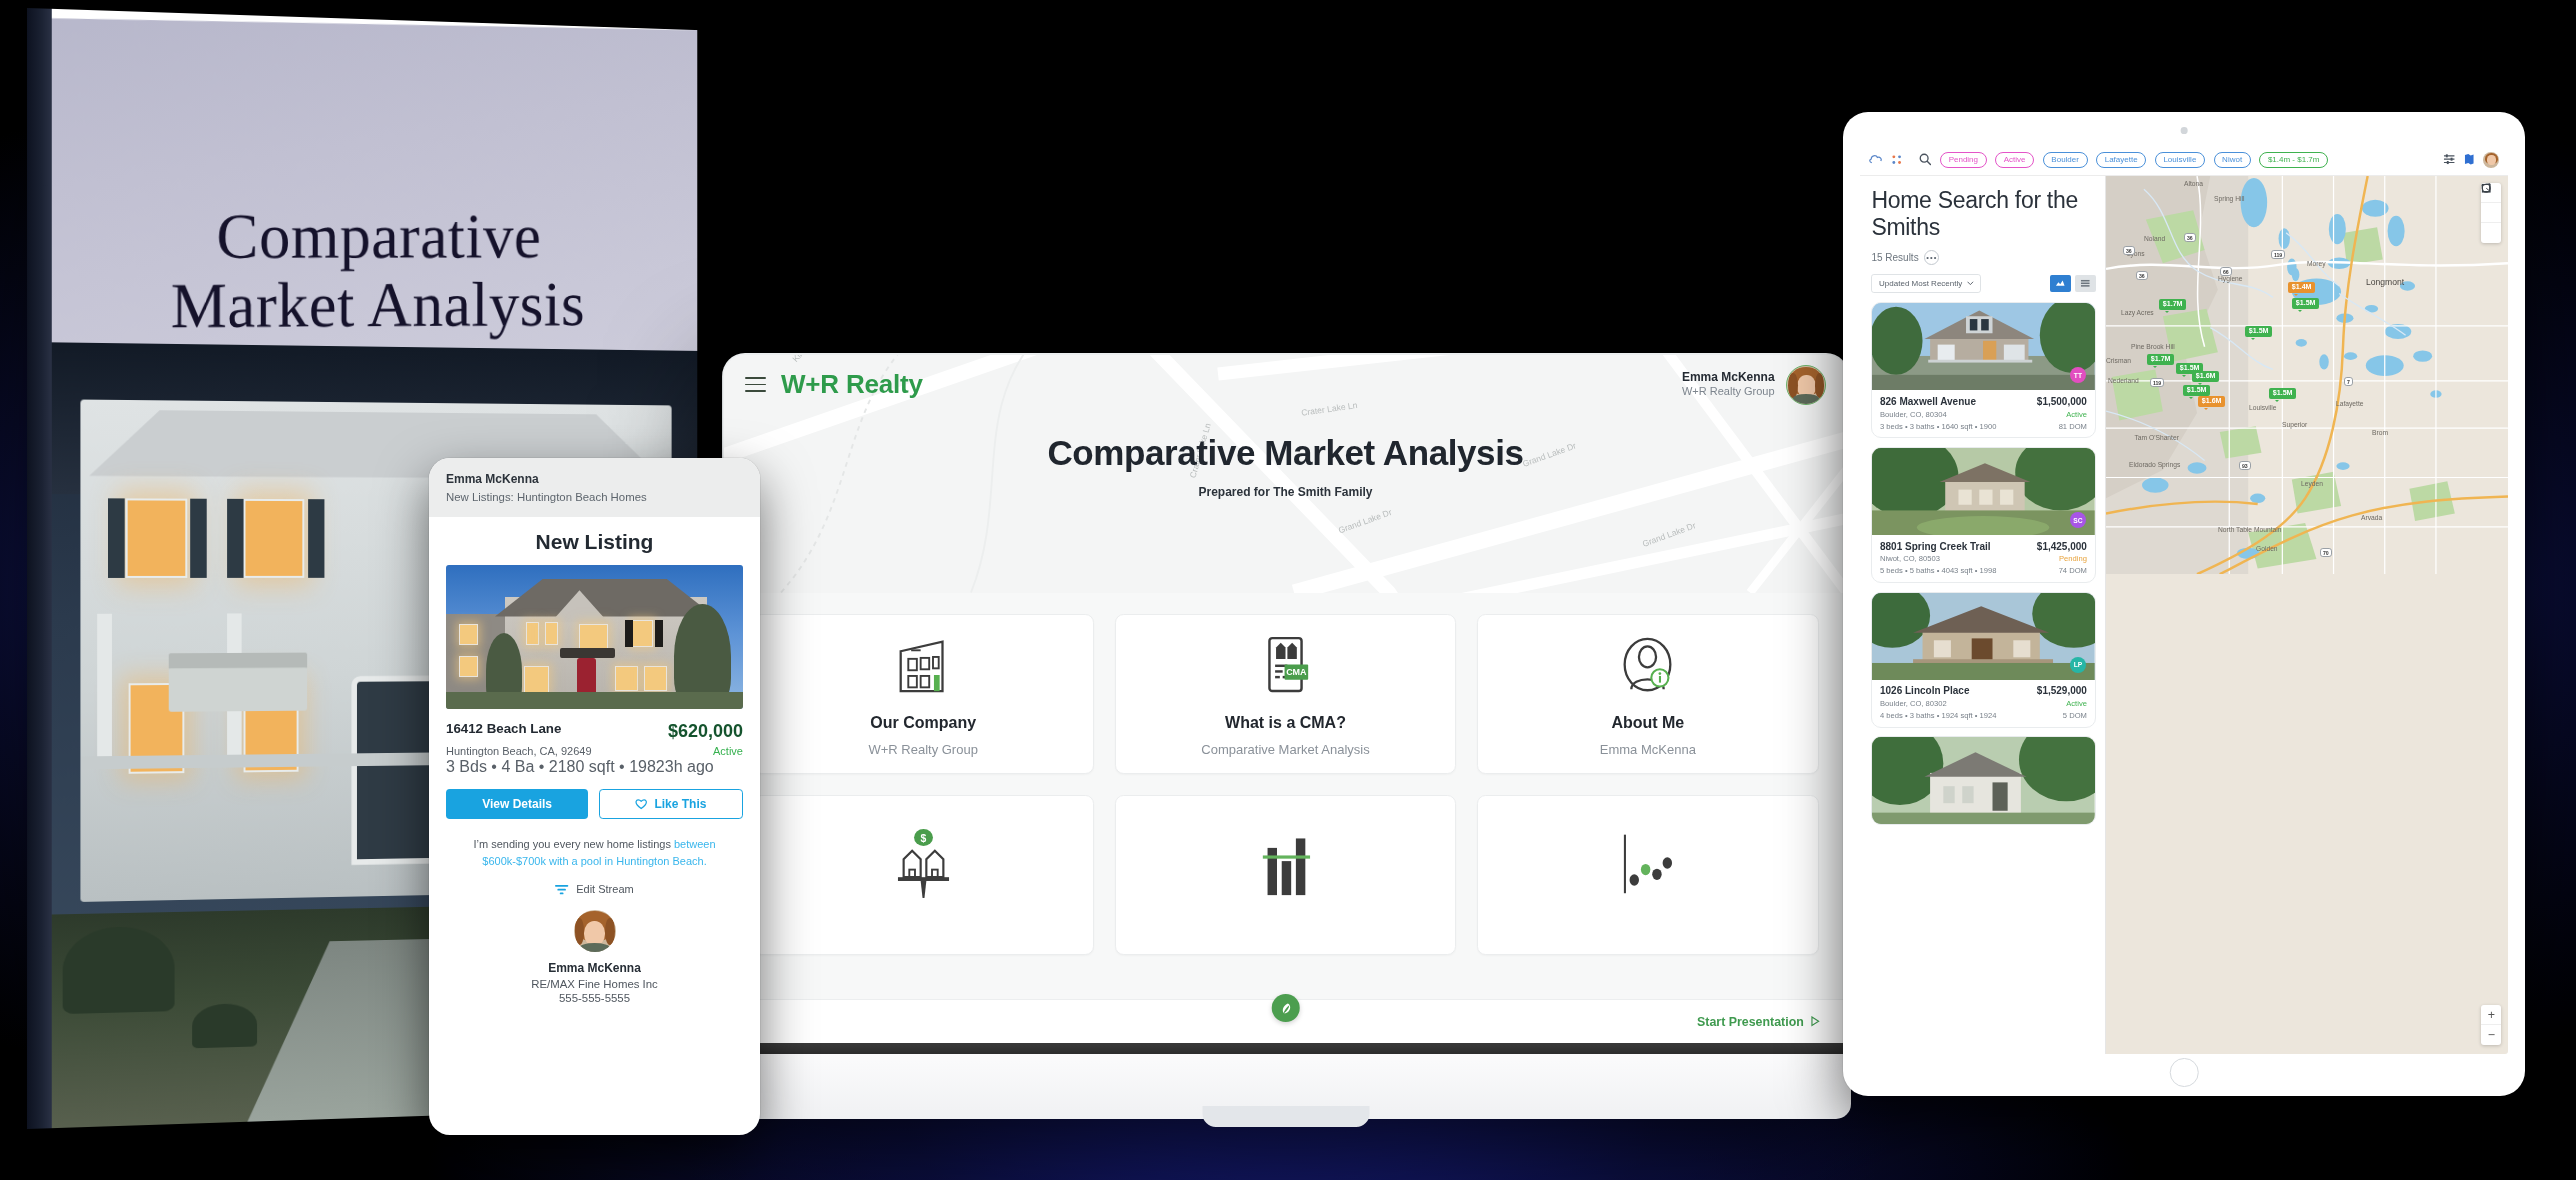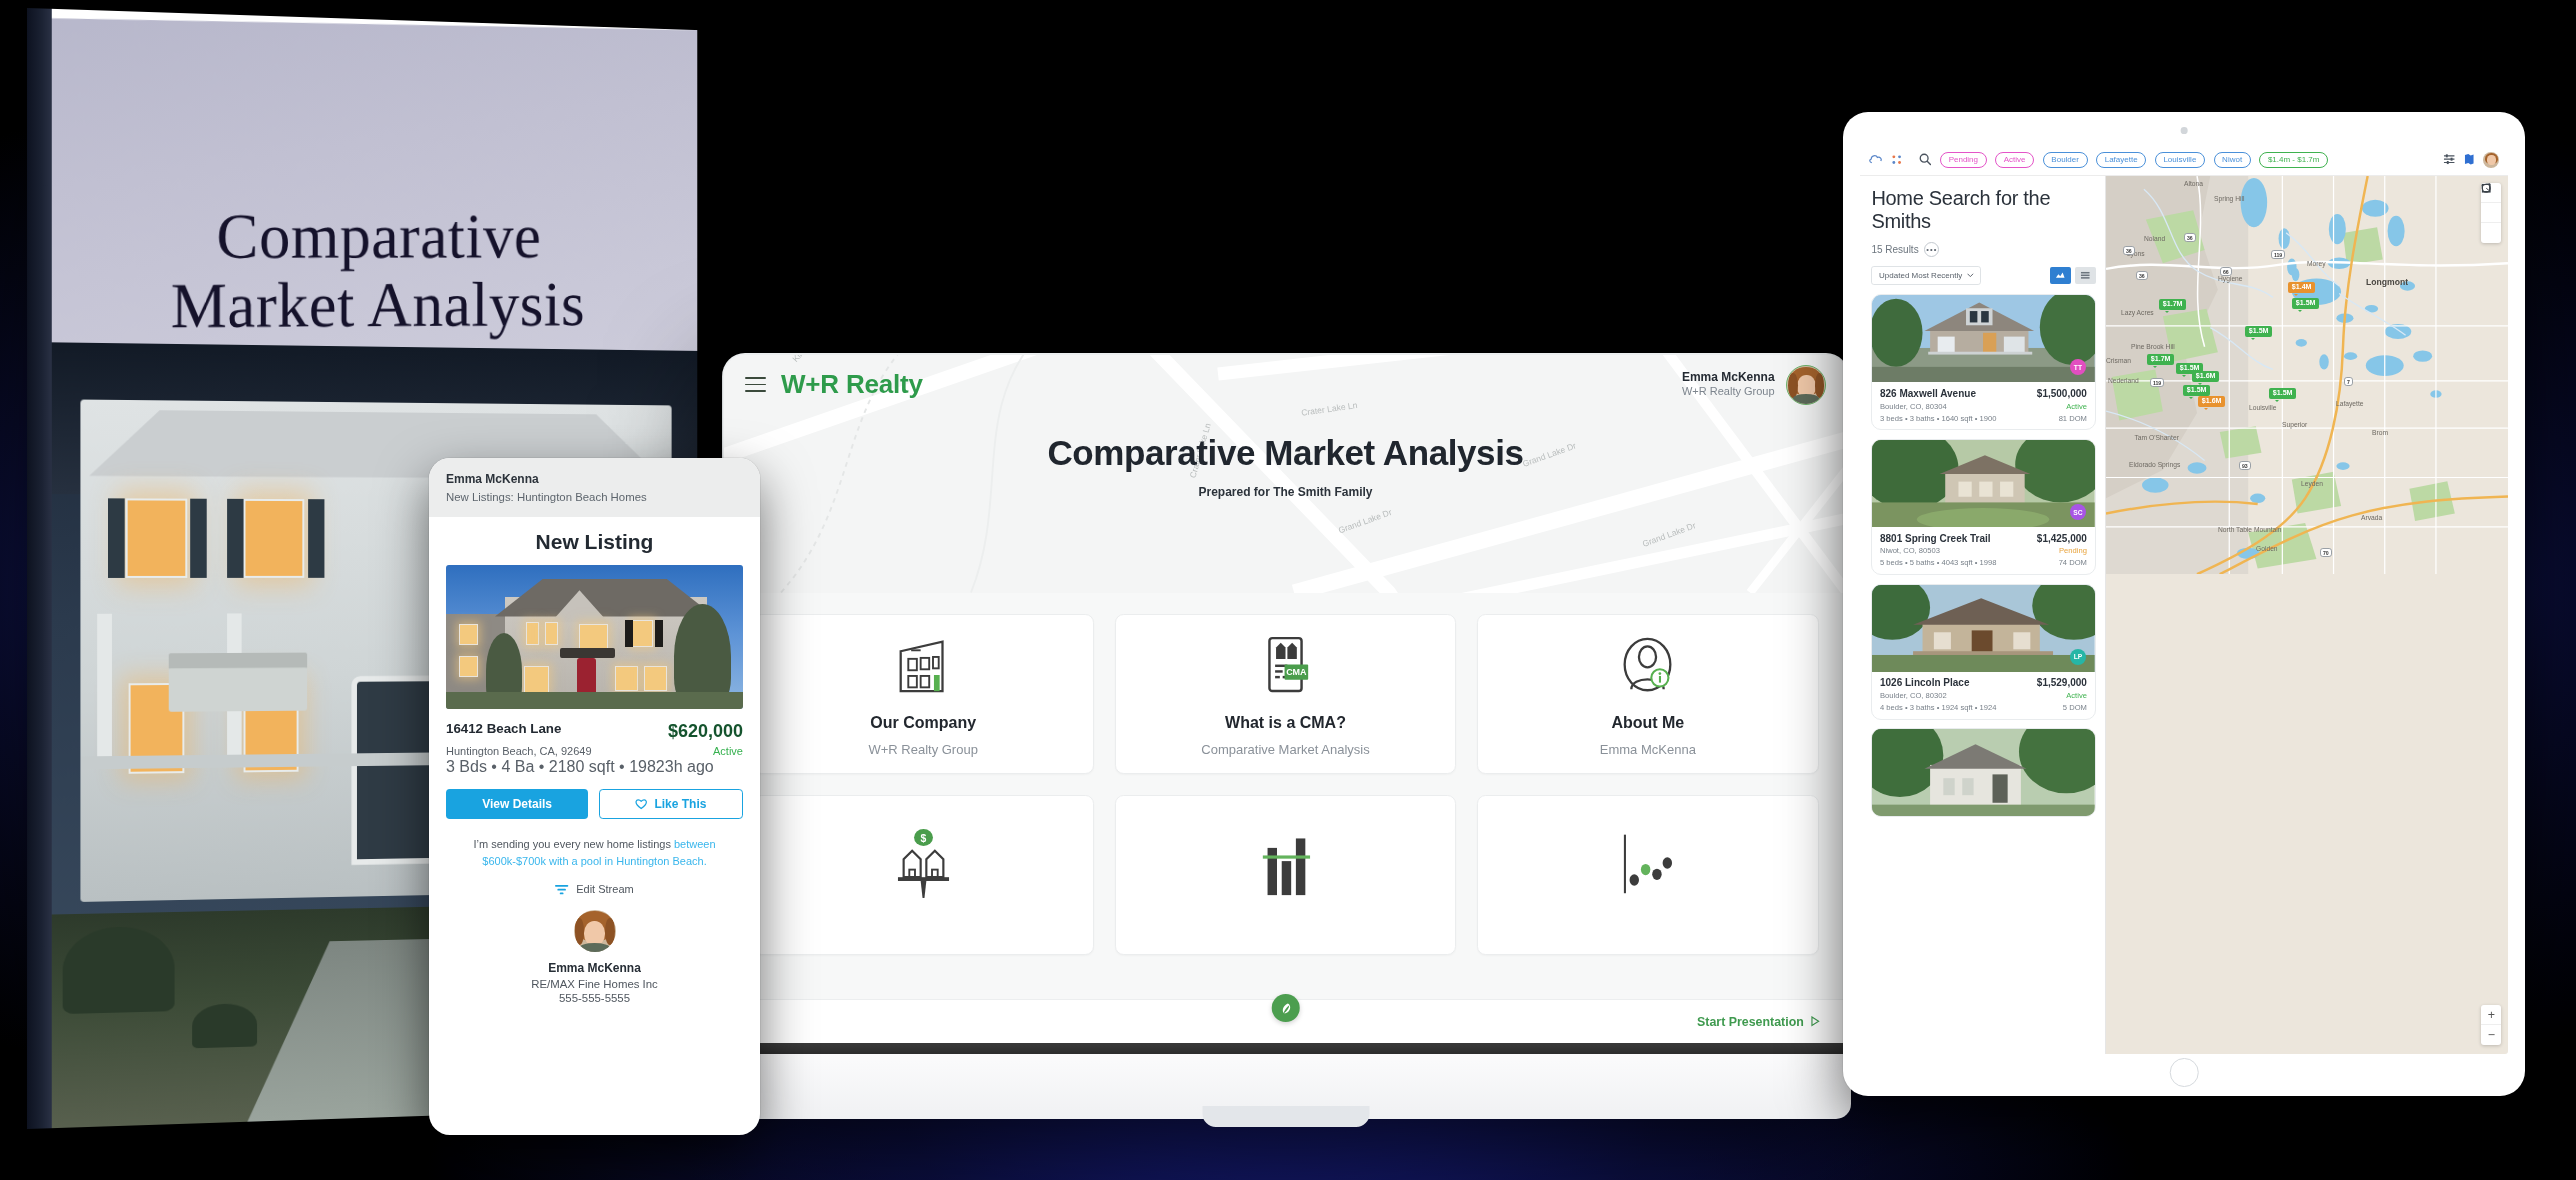--- a/index.html
+++ b/index.html
@@ -283,21 +283,21 @@
     display:flex; align-items:center; white-space:nowrap; cursor:pointer;
     border: 1px solid #4a90d9; color: #4a90d9; background:#fff;
   }
   .tb-pill.pink { border-color: #e454c8; color: #e454c8; }
   .tb-pill.green { border-color: #3fb24f; color: #3fb24f; }
   .tb-icon { color:#5b6470; display:flex; align-items:center; cursor:pointer; }
   .tb-av { width:16px; height:16px; border-radius:50%; overflow:hidden; position:relative; background:#cdb79c; flex:none; }
 
   .tb-main { display:flex; height: calc(100% - 32px); }
   .tb-left { width: 245px; padding: 11.4px 9.5px 0 11.4px; background:#fff; overflow:hidden; }
-  .tb-h1 { font-size: 20px; color: #2b323b; letter-spacing:-0.3px; }
+  .tb-h1 { font-size: 23px; color: #2b323b; letter-spacing:-0.3px; }
   .tb-res { display:flex; align-items:center; gap:5.7px; margin-top: 8.6px; font-size:10px; color:#6c757e; }
   .tb-dots { width:15px; height:15px; border-radius:50%; border:1px solid #c3c9cf; display:flex; align-items:center; justify-content:center; font-size:7.6px; color:#5e6670; letter-spacing:1px; cursor:pointer;}
   .tb-sortrow { display:flex; align-items:center; justify-content:space-between; margin-top: 8.6px; }
   .tb-sort {
     height: 19px; border:1px solid #dfe3e6; border-radius:2.9px; background:#fff;
     font-size: 8px; color:#5b636c; display:flex; align-items:center; gap:4.8px; padding: 0 6.7px; cursor:pointer;
   }
   .tb-views { display:flex; gap:3.8px; }
   .tb-view { width:21px; height:17px; border-radius:1.9px; display:flex; align-items:center; justify-content:center; cursor:pointer; }
   .tb-view.on { background:#2f7fd1; color:#fff; }
@@ -343,21 +343,21 @@
     position:absolute; font-size:7.1px; font-weight:bold; color:#fff;
     background:#3fb24f; padding: 1.4px 3.8px; border-radius:1.9px; white-space:nowrap; cursor:pointer;
   }
   .pin::after {
     content:''; position:absolute; left:5.7px; bottom:-2.9px;
     border-left:2.9px solid transparent; border-right:2.9px solid transparent; border-top:2.9px solid #3fb24f;
   }
   .pin.orange { background:#e8922e; }
   .pin.orange::after { border-top-color:#e8922e; }
   .mlabel { position:absolute; font-size:6.7px; color:#6d6962; white-space:nowrap; }
-  .mlabel.big { font-size:8.6px; color:#4a4742; font-weight:bold; }
+  .mlabel.big { font-size:8.6px; color:#4a4742; font-weight:normal; }
   .shield {
     position:absolute; font-size:5.2px; color:#3a3a3a; background:#fff;
     border:0.8px solid #9aa0a6; border-radius:2.9px; padding:0.5px 1.9px; font-weight:bold;
   }
 </style>
 </head>
 <body>
 
 <div class="stage">
   <div class="glow"></div>

